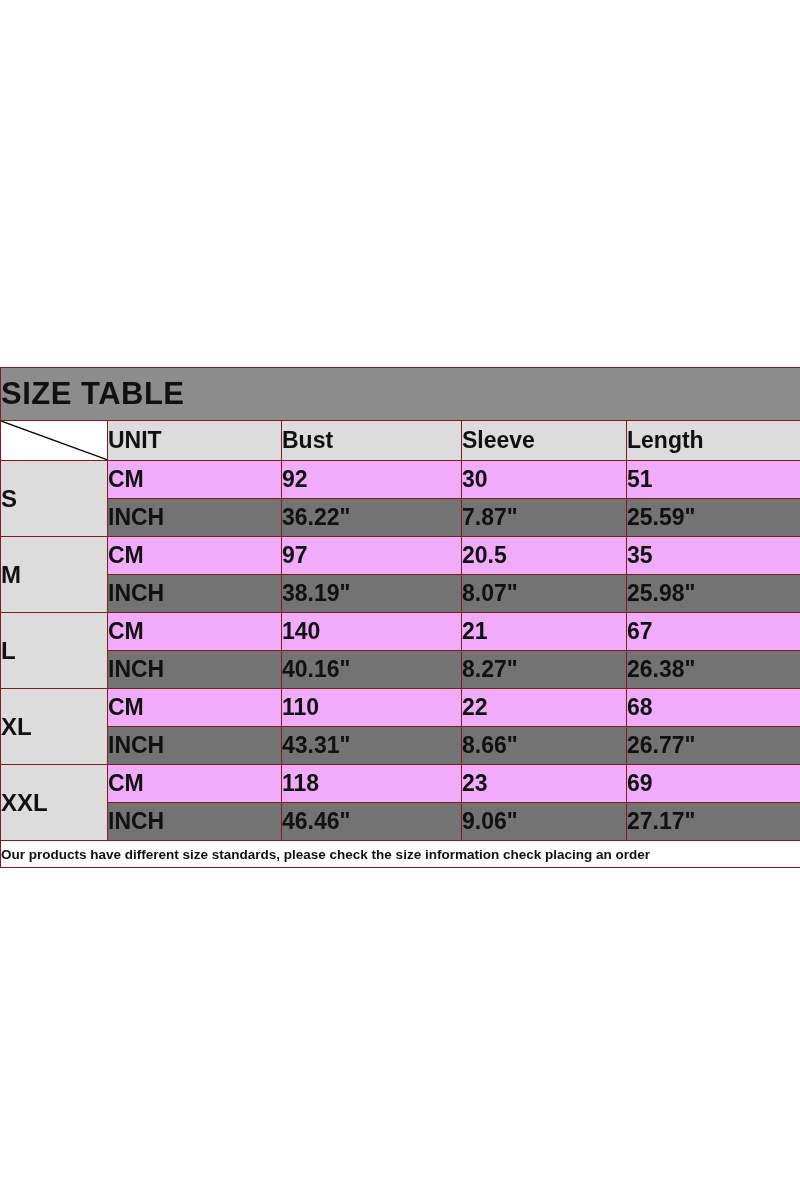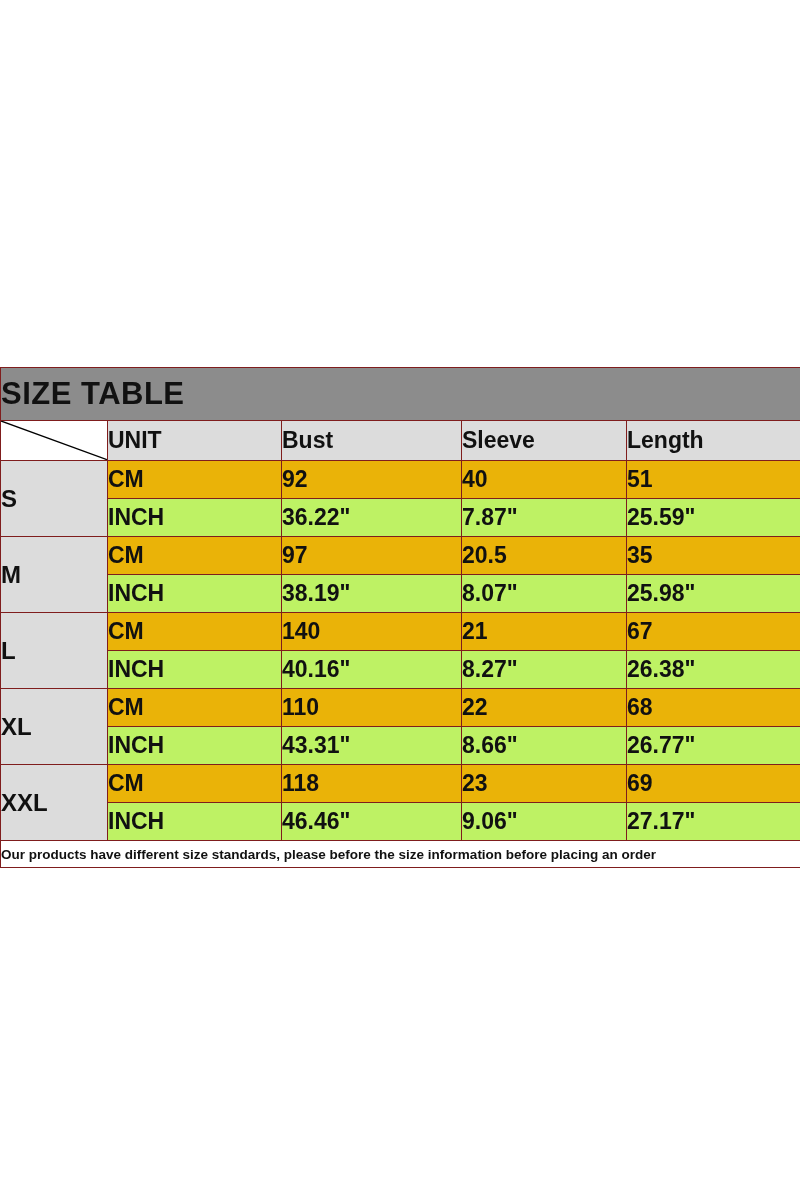--- a/index.html
+++ b/index.html
@@ -69,24 +69,24 @@
   }
   .unit-cell {
     font-size: 23px;
     height: 37px;
   }
   .val-cell {
     font-size: 23px;
     height: 37px;
   }
   .row-cm td {
-    background: #eab308;
+    background: #f0abfc;
   }
   .row-inch td {
-    background: #bef264;
+    background: #737373;
   }
   .row-cm td.size-cell,
   .row-inch td.size-cell {
     background: #dcdcdc;
   }
   .note-row td {
     border: 1px solid #000000;
     background: #ffffff;
     text-align: left;
     font-size: 13.5px;
@@ -130,21 +130,21 @@
           <td class="head-cell">UNIT</td>
           <td class="head-cell">Bust</td>
           <td class="head-cell">Sleeve</td>
           <td class="head-cell">Length</td>
         </tr>
 
         <tr class="row-cm">
           <td class="size-cell" rowspan="2">S</td>
           <td class="unit-cell">CM</td>
           <td class="val-cell">92</td>
-          <td class="val-cell">40</td>
+          <td class="val-cell">30</td>
           <td class="val-cell">51</td>
         </tr>
         <tr class="row-inch">
           <td class="unit-cell">INCH</td>
           <td class="val-cell">36.22"</td>
           <td class="val-cell">7.87"</td>
           <td class="val-cell">25.59"</td>
         </tr>
 
         <tr class="row-cm">
@@ -197,19 +197,19 @@
           <td class="val-cell">69</td>
         </tr>
         <tr class="row-inch">
           <td class="unit-cell">INCH</td>
           <td class="val-cell">46.46"</td>
           <td class="val-cell">9.06"</td>
           <td class="val-cell">27.17"</td>
         </tr>
 
         <tr class="note-row">
-          <td colspan="5">Our products have different size standards, please before the size information before placing an order</td>
+          <td colspan="5">Our products have different size standards, please check the size information check placing an order</td>
         </tr>
       </tbody>
     </table>
   </div>
 
 </div>
 
 </body></html>

